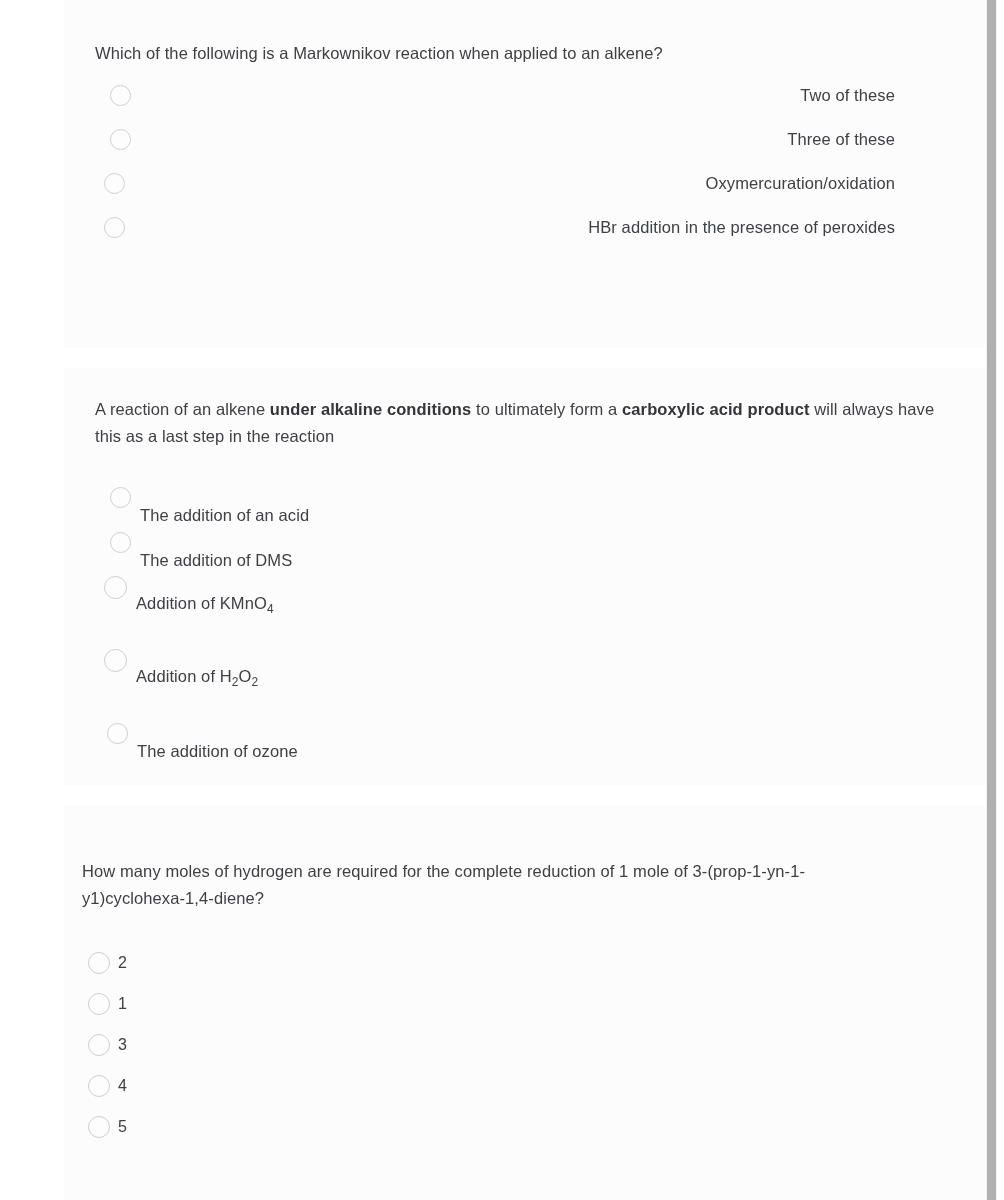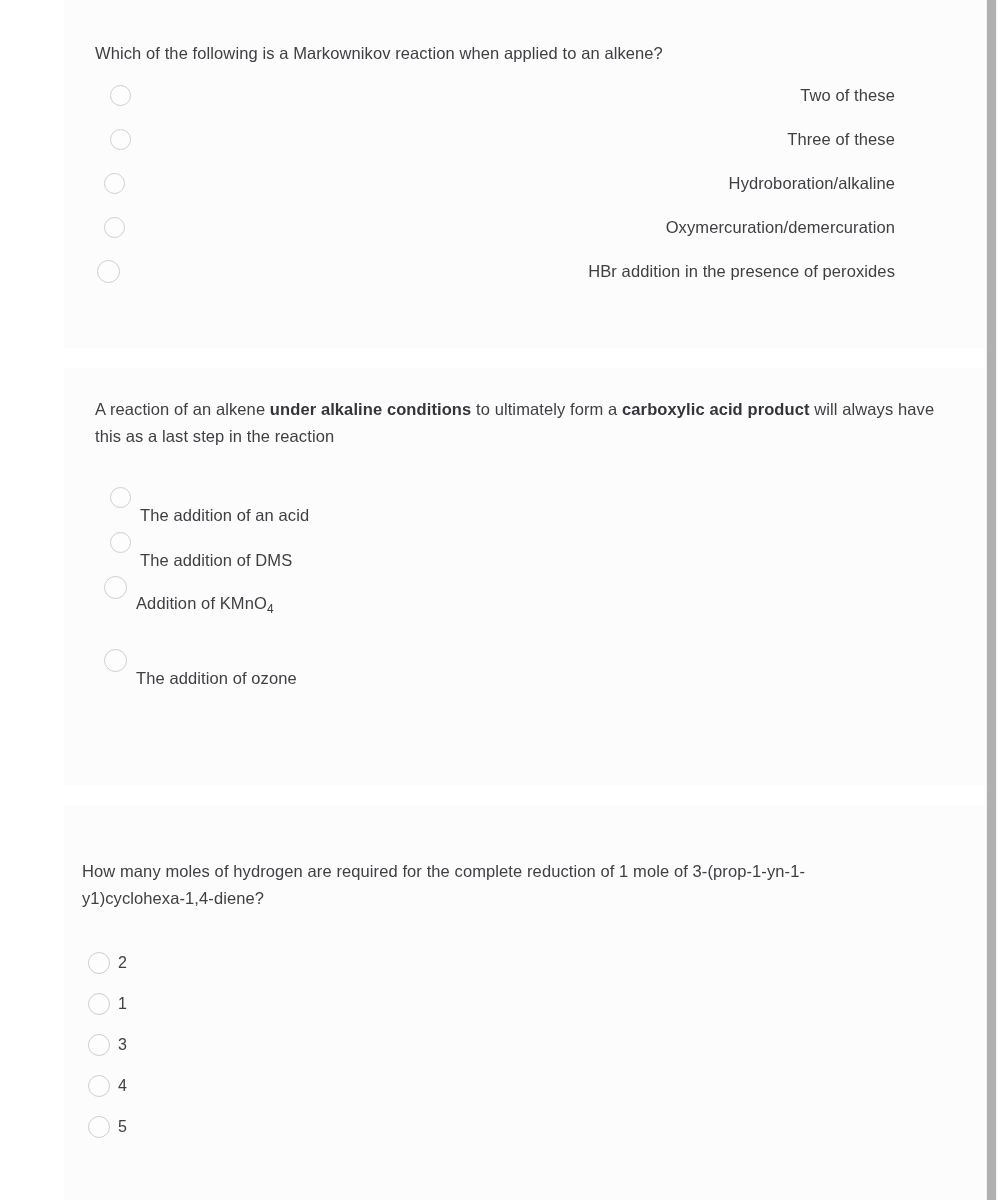--- a/index.html
+++ b/index.html
@@ -142,25 +142,21 @@
       <li class="option">
         <span class="radio"></span>
         <span class="option-label">Two of these</span>
       </li>
       <li class="option">
         <span class="radio"></span>
         <span class="option-label">Three of these</span>
       </li>
       <li class="option">
         <span class="radio"></span>
-        <span class="option-label">Hydroboration/alkaline</span>
-      </li>
-      <li class="option">
-        <span class="radio"></span>
-        <span class="option-label">Oxymercuration/demercuration</span>
+        <span class="option-label">Oxymercuration/oxidation</span>
       </li>
       <li class="option">
         <span class="radio"></span>
         <span class="option-label">HBr addition in the presence of peroxides</span>
       </li>
     </ul>
   </div>
 
   <div class="question-block" id="q2">
     <div class="q-text">A reaction of an alkene <b>under alkaline conditions</b> to ultimately form a <b>carboxylic acid product</b> will always have this as a last step in the reaction</div>
@@ -172,20 +168,24 @@
       <li class="option">
         <span class="radio"></span>
         <span class="option-label">The addition of DMS</span>
       </li>
       <li class="option">
         <span class="radio"></span>
         <span class="option-label">Addition of KMnO<sub>4</sub></span>
       </li>
       <li class="option">
         <span class="radio"></span>
+        <span class="option-label">Addition of H<sub>2</sub>O<sub>2</sub></span>
+      </li>
+      <li class="option">
+        <span class="radio"></span>
         <span class="option-label">The addition of ozone</span>
       </li>
     </ul>
   </div>
 
   <div class="question-block" id="q3">
     <div class="q-text">How many moles of hydrogen are required for the complete reduction of 1 mole of 3-(prop-1-yn-1-y1)cyclohexa-1,4-diene?</div>
     <ul class="options">
       <li class="option">
         <span class="radio"></span>

